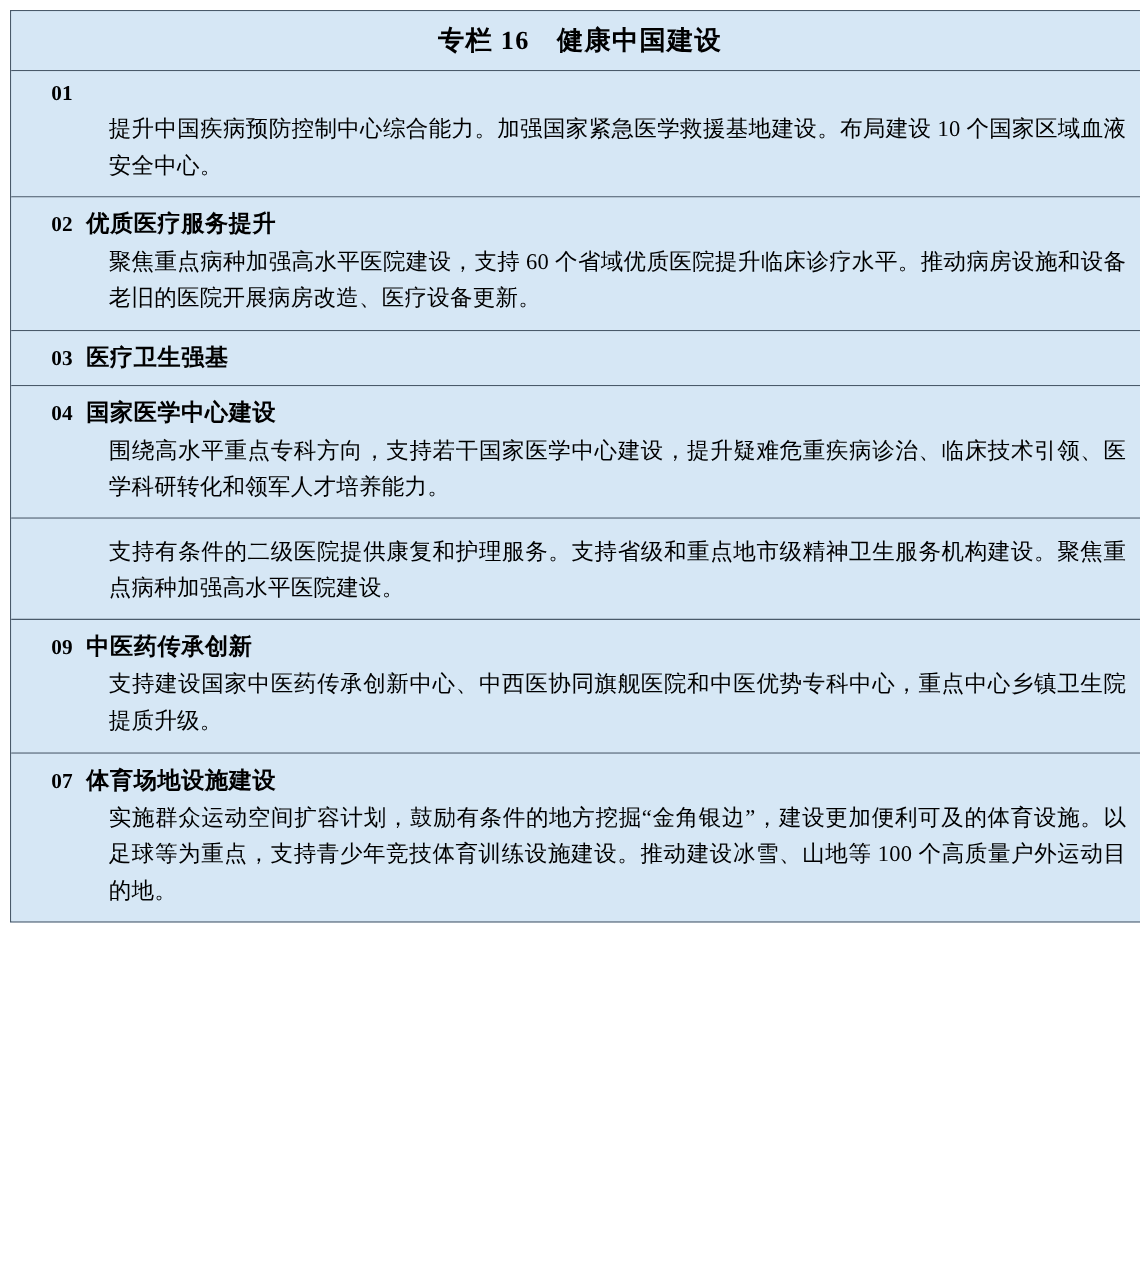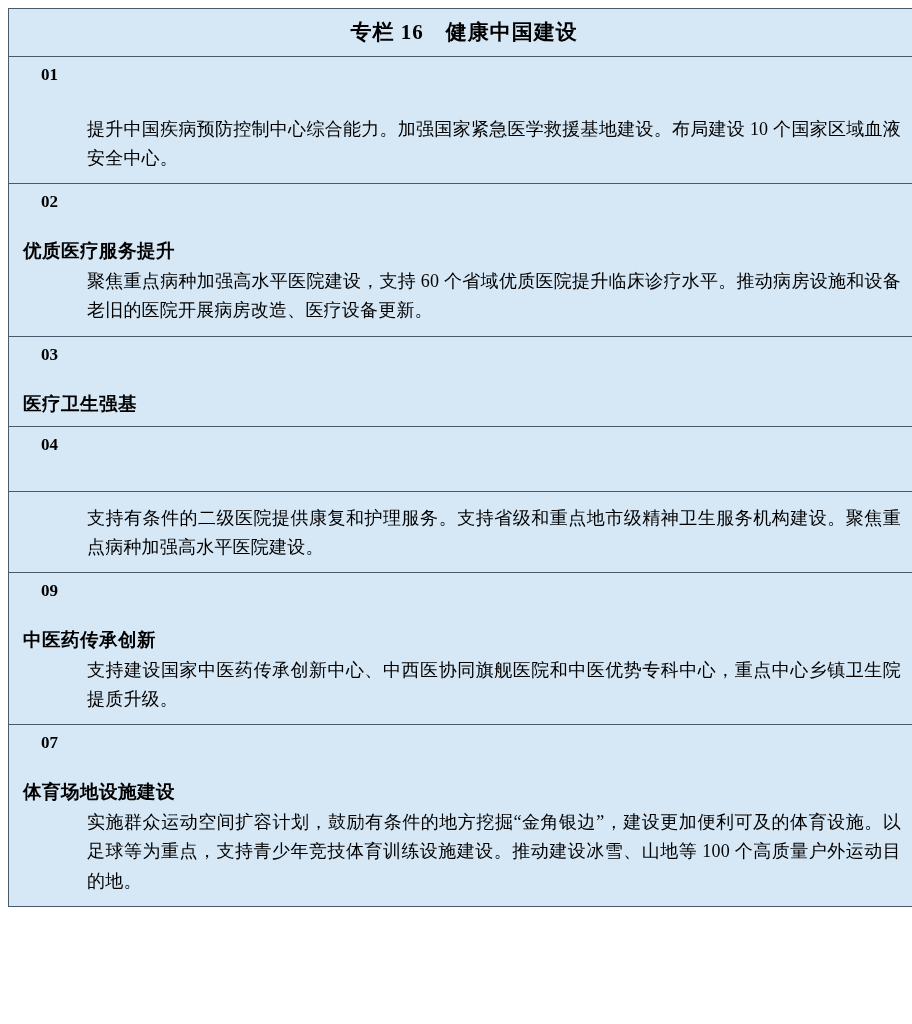--- a/index.html
+++ b/index.html
@@ -41,21 +41,20 @@
     border-bottom: 1px solid #4a5a6a;
     padding: 8px 14px 10px 14px;
     background: #d6e7f5;
   }
   .item:last-child {
     border-bottom: none;
   }
   .item-head {
     display: flex;
     align-items: baseline;
-    flex-direction: column;
   }
   .item-num {
     width: 46px;
     flex: 0 0 46px;
     font-size: 17px;
     font-weight: bold;
     text-align: left;
     padding-left: 18px;
     box-sizing: border-box;
   }
@@ -102,21 +101,23 @@
   <div class="item">
     <div class="item-head">
       <span class="item-num">03</span>
       <span class="item-title">医疗卫生强基</span>
     </div>
   </div>
 
   <div class="item">
     <div class="item-head">
       <span class="item-num">04</span>
+      <span class="item-title">国家医学中心建设</span>
     </div>
+    <div class="item-body">围绕高水平重点专科方向，支持若干国家医学中心建设，提升疑难危重疾病诊治、临床技术引领、医学科研转化和领军人才培养能力。</div>
   </div>
 
   <div class="item">
     <div class="item-body">支持有条件的二级医院提供康复和护理服务。支持省级和重点地市级精神卫生服务机构建设。聚焦重点病种加强高水平医院建设。</div>
   </div>
 
   <div class="item">
     <div class="item-head">
       <span class="item-num">09</span>
       <span class="item-title">中医药传承创新</span>

